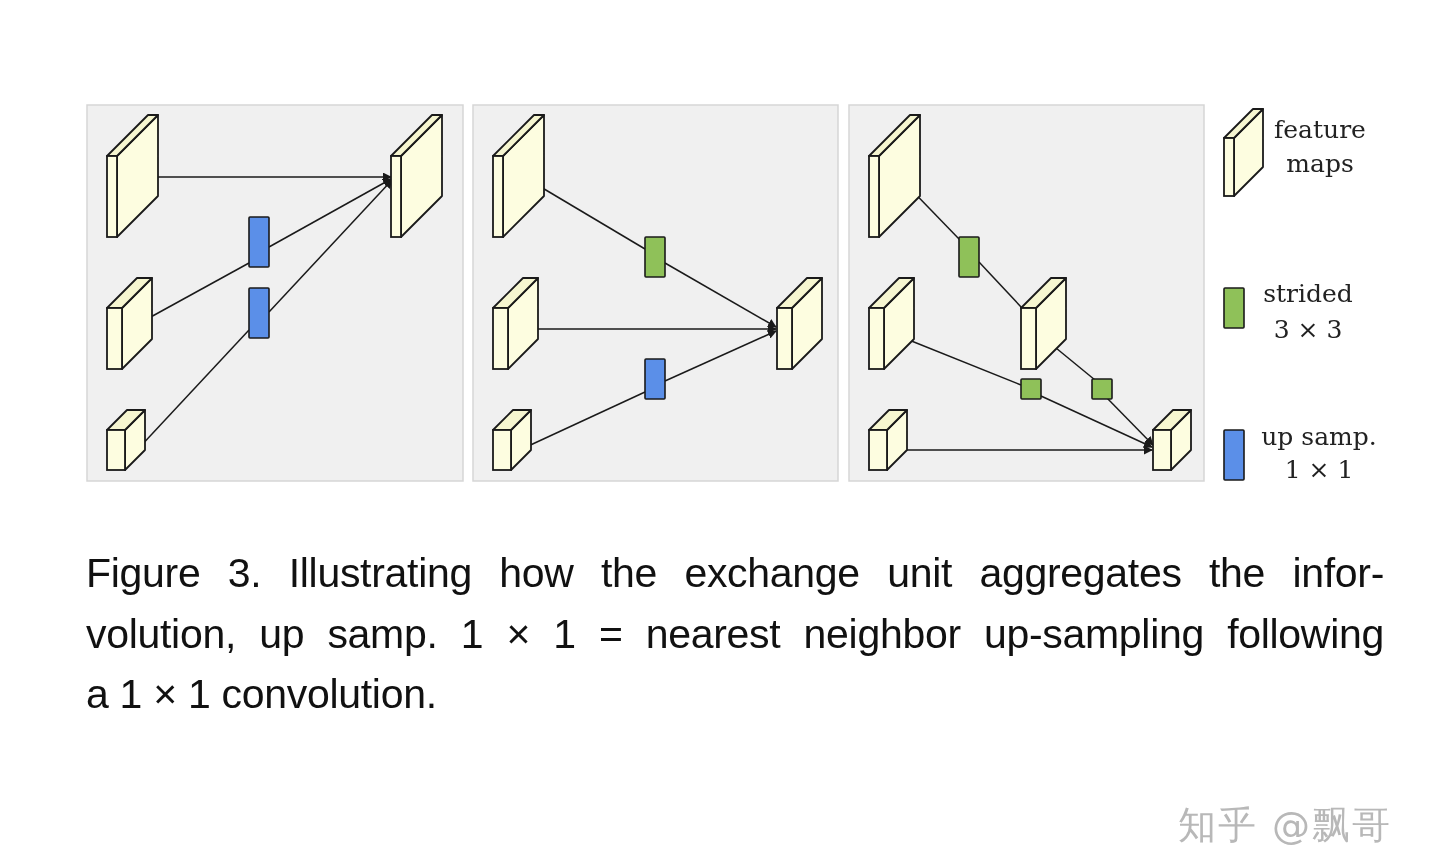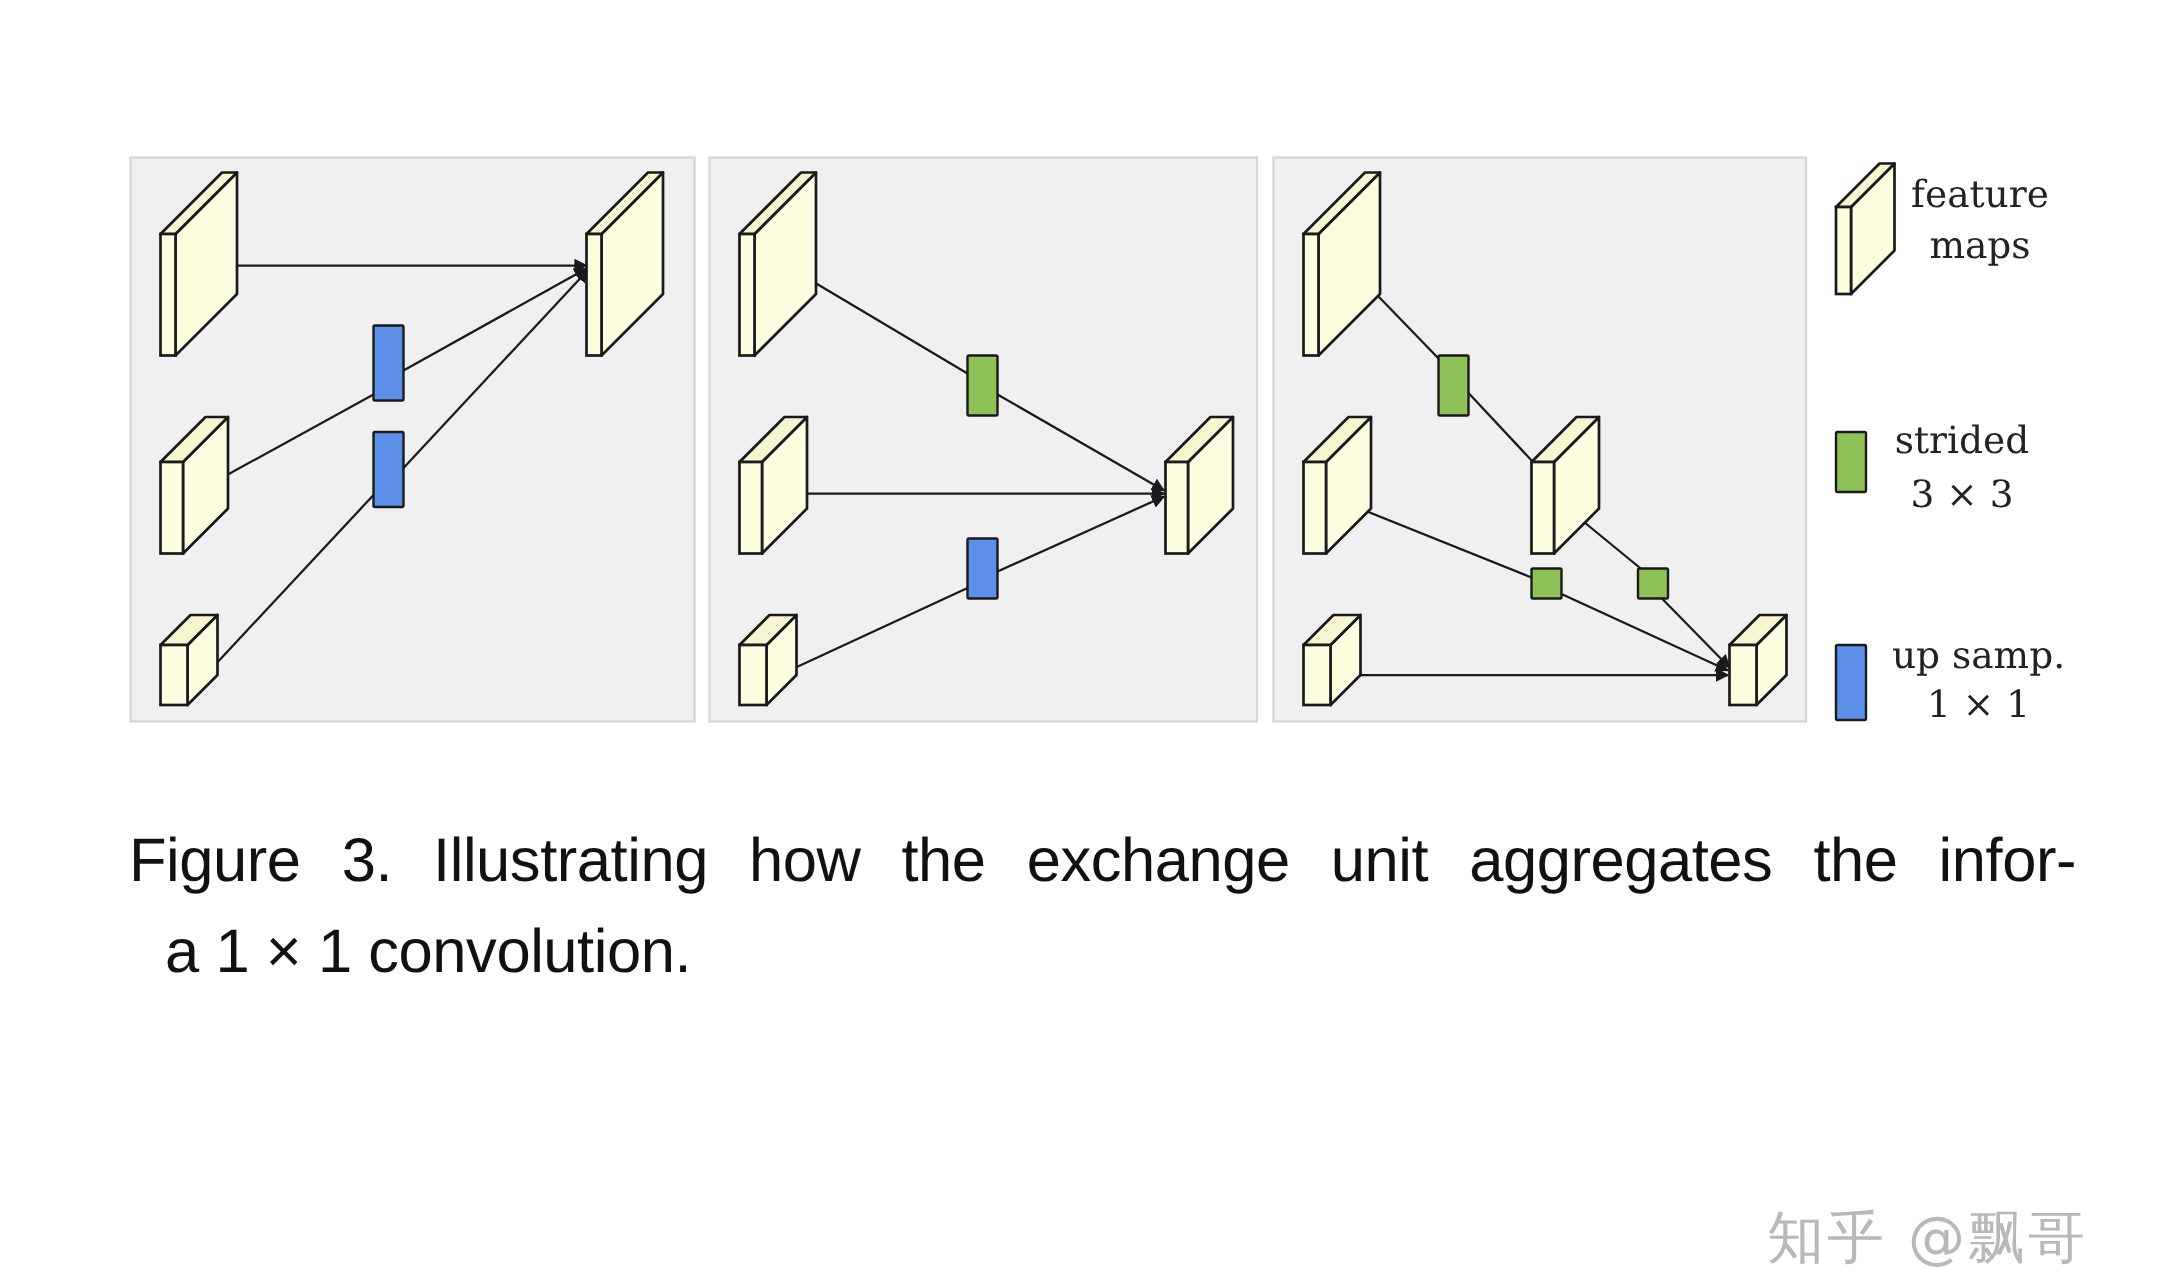--- a/index.html
+++ b/index.html
@@ -6,21 +6,21 @@
     body { width: 1440px; height: 847px; position: relative; overflow: hidden; }
     #figure { position: absolute; left: 0; top: 0; width: 1440px; height: 500px; }
     .legend-text { font-family: "DejaVu Serif", "Liberation Serif", serif; font-size: 25px; fill: #222; }
     #caption {
       position: absolute; left: 86px; top: 543px; width: 1300px;
       font-family: Liberation Sans, sans-serif;
       font-size: 41px; line-height: 60.5px; color: #111;
       letter-spacing: -0.3px;
     }
     #caption .line { display: block; white-space: nowrap; text-align: justify; text-align-last: justify; width: 1298px; }
-    #caption .line.last { text-align-last: left; margin-left: 24px; }
+    #caption .line.last { text-align-last: left; }
     #watermark {
       position: absolute; left: 1178px; top: 764px;
       font-family: "DejaVu Sans", sans-serif; font-size: 38px; color: #b8b8b8;
       letter-spacing: 2px; white-space: nowrap; margin-top: 36px;
     }
   </style>
 </head>
 <body>
 
 <svg id="figure" viewBox="0 0 1440 500" xmlns="http://www.w3.org/2000/svg">
@@ -155,16 +155,17 @@
           <rect x="1224" y="430" width="20" height="50" fill="#5b8fe8" stroke="#1a1a1a" stroke-width="1.6" rx="1"></rect>
           <text x="1319" y="445" text-anchor="middle" class="legend-text">up samp.</text>
           <text x="1319" y="478" text-anchor="middle" class="legend-text">1 × 1</text>
         </g>
       </g>
     </g>
 </svg>
 
 <div id="caption">
   <span class="line">Figure 3. Illustrating how the exchange unit aggregates the infor-</span>
+  <span class="line">volution, up samp.  1 × 1 = nearest neighbor up-sampling following</span>
   <span class="line last">a 1 × 1 convolution.</span>
 </div>
 
 <div id="watermark">知乎 @飘哥</div>
 
 </body></html>

